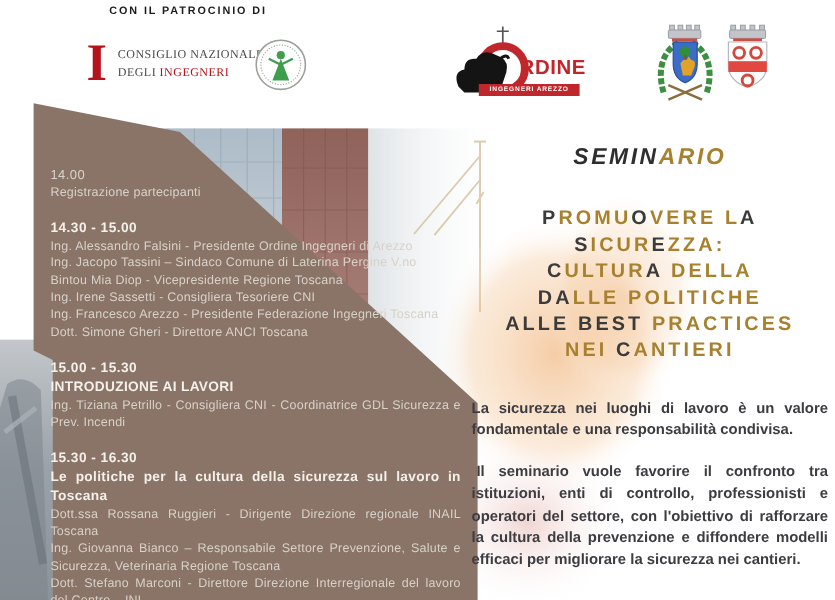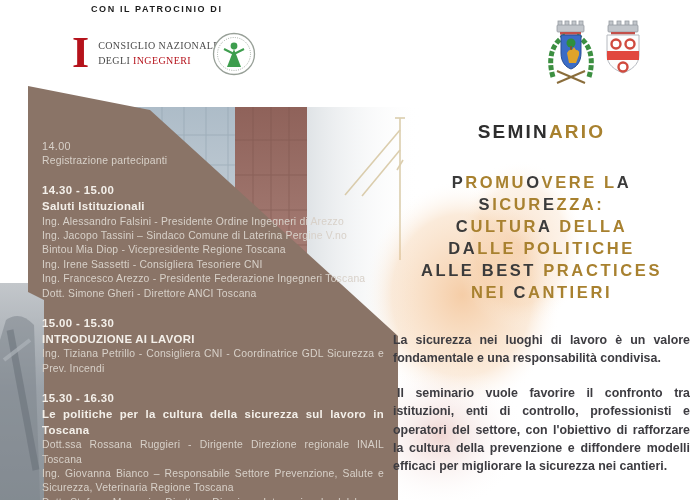--- a/index.html
+++ b/index.html
@@ -24,21 +24,21 @@
   
   .schedule{position:absolute;left:42px;top:139px;width:342px;z-index:2;
             color:#d8d1c9;font-size:10.4px;line-height:1.38;letter-spacing:0.2px;}
   .session{margin-bottom:15px;}
   .s-time{font-size:11.4px;font-weight:bold;color:#f4f0ea;letter-spacing:0.4px;}
   .s-time.plain{font-weight:normal;color:#d8d1c9;font-size:10.8px;}
   .s-title{font-size:11.4px;font-weight:bold;color:#f4f0ea;text-align:justify;letter-spacing:0.3px;}
   .s-line{margin:0;text-align:justify;}
   
   .right-col{position:absolute;left:393px;top:121px;width:297px;z-index:2;text-align:center;}
-  .seminario{font-size:19px;font-weight:bold;letter-spacing:2.2px;}
+  .seminario{font-size:19px;font-weight:bold;letter-spacing:2.2px;font-style:italic;}
   .sem-dark{color:#2e2e2e;} .sem-gold{color:var(--gold);}
   .main-title{margin-top:29px;font-size:16.5px;font-weight:bold;letter-spacing:2.6px;line-height:1.33;}
   .tline{white-space:pre-wrap;}
   .seg-gold{color:var(--gold);} .seg-dark{color:#3b3b3b;}
   .para{font-size:12.4px;font-weight:bold;color:#3d3c41;text-align:justify;line-height:1.47;margin:0;}
   .para1{margin-top:27px;}
   .para2{margin-top:17px;text-indent:4px;}
 </style>
 </head>
 <body>
@@ -137,20 +137,31 @@
 
   <svg class="stamp" width="44" height="44" viewBox="0 0 44 44">
     <circle cx="22" cy="22" r="20.5" fill="#ffffff" stroke="#98a098" stroke-width="1.3"></circle>
     <circle cx="22" cy="22" r="16.5" fill="none" stroke="#9aa59a" stroke-width="1" stroke-dasharray="0.9,1.4"></circle>
     <circle cx="22" cy="14" r="3.4" fill="#3e9e4e"></circle>
     <path d="M22 17 L15 35 H29 Z" fill="#3e9e4e"></path>
     <line x1="22" y1="22" x2="12" y2="17" stroke="#3e9e4e" stroke-width="2"></line>
     <line x1="22" y1="22" x2="32" y2="17" stroke="#3e9e4e" stroke-width="2"></line>
   </svg>
 
+  <div class="ordine">
+    <svg width="70" height="64" viewBox="0 0 70 64">
+      <line x1="47" y1="2" x2="47" y2="18" stroke="#555" stroke-width="1.4"></line>
+      <line x1="42" y1="6" x2="52" y2="6" stroke="#555" stroke-width="1.2"></line>
+      <circle cx="47" cy="37" r="18.5" fill="none" stroke="#c0272d" stroke-width="6.5"></circle>
+      <path d="M10 52 q-5 -12 5 -14 q0 -10 10 -9 q4 -7 12 -5 l9 4 q6 4 4 12 l-4 12 q-2 5 -9 5 l-22 0 z" fill="#141414"></path>
+      <path d="M44 30 q6 -6 8 -1" stroke="#141414" stroke-width="2.5" fill="none"></path>
+    </svg>
+    <span class="ordine-word">RDINE</span>
+    <span class="ordine-banner">INGEGNERI AREZZO</span>
+  </div>
 
   <svg class="crests" width="104" height="92" viewBox="0 0 104 92">
 
     <g>
       <g fill="#c2c6cb" stroke="#969ba1" stroke-width="0.8">
         <rect x="15" y="8" width="4" height="5"></rect>
           <rect x="22" y="8" width="4" height="5"></rect>
         <rect x="29" y="8" width="4" height="5"></rect>
           <rect x="36" y="8" width="4" height="5"></rect>
         <rect x="14" y="12" width="27" height="7" rx="1"></rect>
@@ -183,21 +194,20 @@
     </g>
   </svg>
 
   <div class="schedule">
       <div class="session">
         <div class="s-time plain">14.00</div>
         <p class="s-line">Registrazione partecipanti</p>
       </div>
       <div class="session">
         <div class="s-time">14.30 - 15.00</div>
-        <div class="s-title">Saluti Istituzionali</div>
         <p class="s-line">Ing. Alessandro Falsini - Presidente Ordine Ingegneri di Arezzo</p>
         <p class="s-line">Ing. Jacopo Tassini – Sindaco Comune di Laterina Pergine V.no</p>
         <p class="s-line">Bintou Mia Diop - Vicepresidente Regione Toscana</p>
         <p class="s-line">Ing. Irene Sassetti - Consigliera Tesoriere CNI</p>
         <p class="s-line">Ing. Francesco Arezzo - Presidente Federazione Ingegneri Toscana</p>
         <p class="s-line">Dott. Simone Gheri - Direttore ANCI Toscana</p>
       </div>
       <div class="session">
         <div class="s-time">15.00 - 15.30</div>
         <div class="s-title">INTRODUZIONE AI LAVORI</div>

